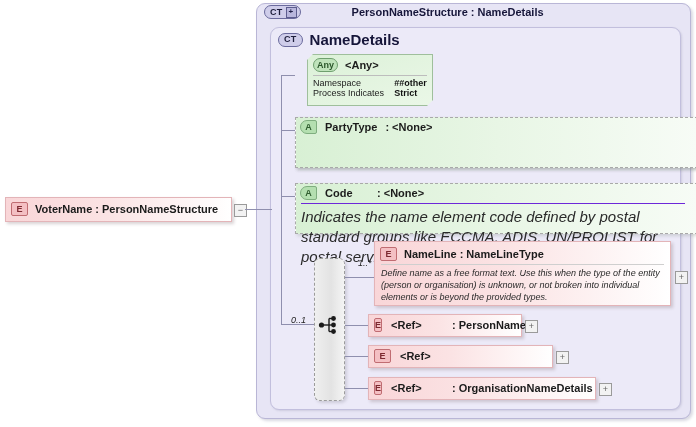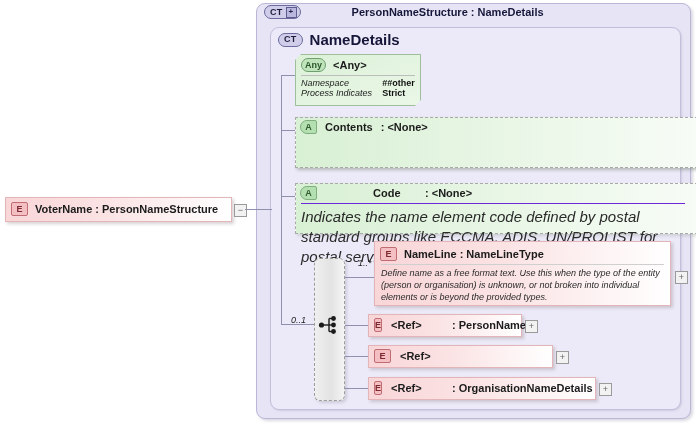--- a/index.html
+++ b/index.html
@@ -92,31 +92,32 @@
     box-shadow:2px 2px 3px rgba(120,130,120,.26);
   }
 
   
   .anybox{
     position:absolute;box-sizing:border-box;
     border:1px solid #9fbf9c;
     background:linear-gradient(to bottom right,#dcf1d8,#eaf7e7);
     box-shadow:2px 2px 3px rgba(120,130,120,.26);
     clip-path:polygon(6px 0,100% 0,100% calc(100% - 6px),calc(100% - 6px) 100%,0 100%,0 6px);
+    margin-left:12px;
   }
   .anybox .hdr{
     display:flex;align-items:center;gap:7px;
     padding:3px 6px 3px 5px;font-size:11px;font-weight:bold;color:#1b1b1b;
   }
   .anybox .tbl{
     border-top:1px solid #bdbdbd;margin:0 5px;padding:2px 0 3px 0;
     display:grid;grid-template-columns:auto auto;gap:0 10px;
     font-size:9px;
   }
-  .anybox .tbl .k{font-style:italic;color:#222;}
+  .anybox .tbl .k{color:#222;}
   .anybox .tbl .v{font-weight:bold;color:#111;}
 
   
   .choicebox{
     position:absolute;box-sizing:border-box;
     border:1px dashed #9b9b9b;border-radius:6px;
     background:linear-gradient(to right,#efefef,#e3e3e3 55%,#f4f4f4);
     box-shadow:2px 2px 3px rgba(120,120,130,.25);
   }
 
@@ -182,31 +183,31 @@
 <div class="abox" style="left:295px;top:117px;width:508px;height:51px;width:508px;">
 </div>
 
 <div class="abox" style="left:295px;top:117px;width:0;height:0;border:0;box-shadow:none;"></div>
 
 <div class="abox" style="left:295px;top:117px;width:508px;height:51px;"></div>
 
 <div class="abs" style="left:295px;top:117px;width:508px;">
   <div class="hdr" style="display:flex;align-items:center;gap:8px;padding:3px 6px 3px 5px;font-size:11px;font-weight:bold;color:#1b1b1b;">
     <span class="badge badge-a">A</span>
-    <span>Contents</span>
+    <span>PartyType</span>
     <span>: &lt;None&gt;</span>
   </div>
 </div>
 
 <div class="abox" style="left:295px;top:183px;width:508px;height:51px;"></div>
 
 <div class="abs" style="left:295px;top:183px;width:508px;">
   <div class="hdr" style="display:flex;align-items:center;gap:8px;padding:3px 6px 3px 5px;font-size:11px;font-weight:bold;color:#1b1b1b;">
     <span class="badge badge-a">A</span>
-    <span style="display:inline-block;min-width:44px;margin-left:48px;">Code</span>
+    <span style="display:inline-block;min-width:44px;">Code</span>
     <span>: &lt;None&gt;</span>
   </div>
   <div class="doc" style="border-top:1px solid #6d28d9;margin:0 6px;padding:3px 0 4px 0;font-size:15px;font-style:italic;color:#2a2a2a;line-height:1.32;width:384px;">Indicates the name element code defined by postal standard groups like ECCMA, ADIS, UN/PROLIST for postal services.</div>
 </div>
 
 <div class="choicebox" style="left:314px;top:258px;width:31px;height:143px;"></div>
 
 <div class="card" style="left:291px;top:315px;">0..1</div>
 
 <svg class="abs" style="left:318px;top:313px;" width="24" height="24" viewBox="0 0 24 24">

